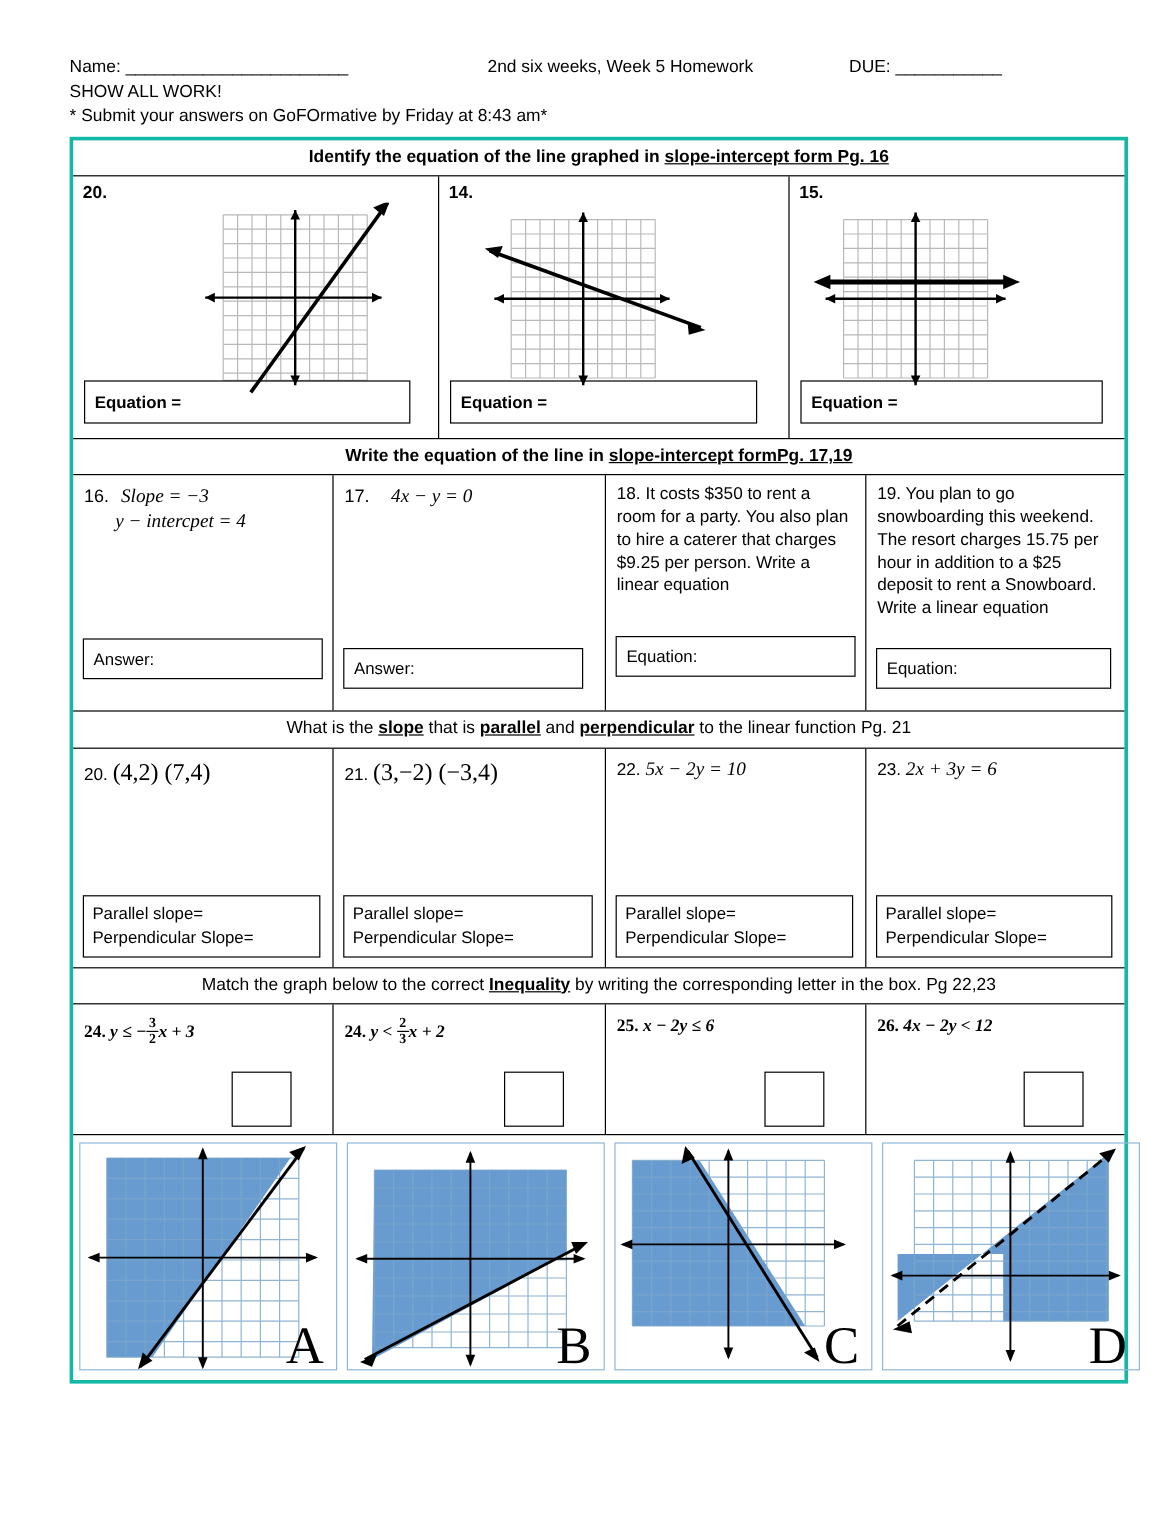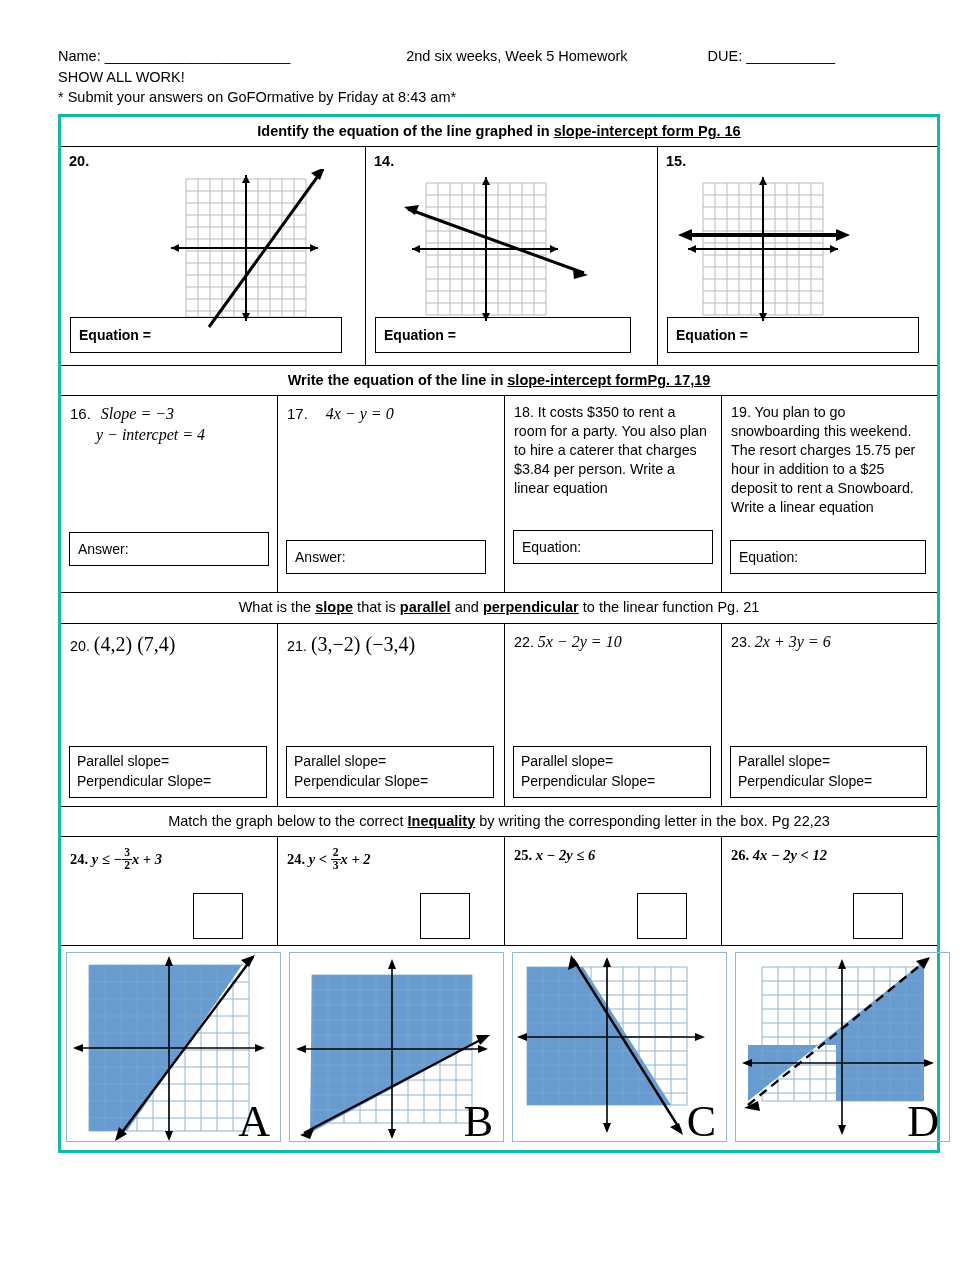--- a/index.html
+++ b/index.html
@@ -364,21 +364,21 @@
         <div class="qtext">
           <span style="font-size:15px">17.</span>
           <span class="mathital" style="margin-left:14px">4x − y = 0</span>
         </div>
         <div class="answerbox" style="left:8px; bottom:18px; width:200px;">Answer:</div>
       </div>
 
       <div class="cell w3">
         <div class="qtext">
           <span style="font-size:14.3px">18.</span>
-          <span>It costs $350 to rent a room for a party.  You also plan to hire a caterer that charges $3.84 per person.  Write a linear equation</span>
+          <span>It costs $350 to rent a room for a party.  You also plan to hire a caterer that charges $9.25 per person.  Write a linear equation</span>
         </div>
         <div class="answerbox" style="left:8px; bottom:28px; width:200px;">Equation:</div>
       </div>
 
       <div class="cell w4">
         <div class="qtext">
           <span style="font-size:14.3px">19.</span>
           <span>You plan to go snowboarding this weekend.  The resort charges 15.75 per hour in addition to a $25 deposit to rent a Snowboard.  Write a linear equation</span>
         </div>
         <div class="answerbox" style="left:8px; bottom:18px; width:196px;">Equation:</div>

